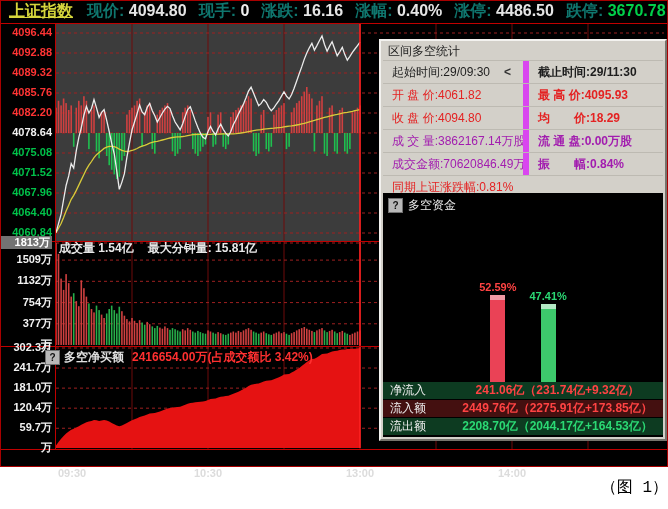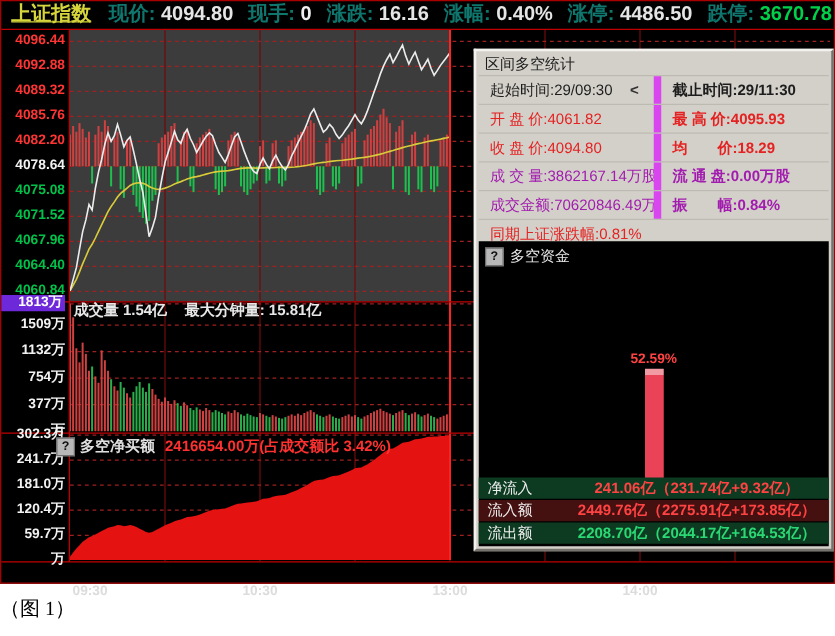--- a/index.html
+++ b/index.html
@@ -11,21 +11,21 @@
   #topbar{position:absolute;left:0;top:0;width:100%;height:21px;display:flex;align-items:center;
     font-size:16px;font-weight:700;white-space:nowrap;}
   #topbar .idx-title{color:#d6d63c;text-decoration:underline;margin:0 14px 0 8px;}
   #topbar .fld{margin-right:12px;}
   #topbar .fld .lbl{color:#0f766e;}
   .c-red{color:#e5e5e5;} .c-green{color:#00d04a;} .c-white{color:#f0f0f0;}
   #chartsvg{position:absolute;left:0;top:0;}
   
   .ylab{position:absolute;left:0;width:51px;text-align:right;font-size:11px;line-height:13px;
     font-weight:700;}
-  .ylab.hl{background:#6d28d9;color:#fff;width:49px;padding-right:2px;}
+  .ylab.hl{background:#737373;color:#fff;width:49px;padding-right:2px;}
   .y-r{color:#ff3434}.y-g{color:#00c24a}.y-w{color:#f2f2f2}
   #voltitle{position:absolute;left:58px;top:239px;font-size:12px;color:#e8e8e8;font-weight:700;}
   #voltitle span{margin-right:14px;}
   #nbtitle{position:absolute;left:44px;top:348px;font-size:12px;font-weight:700;display:flex;align-items:center;}
   #nbtitle .t{color:#e0e0e0;margin:0 8px 0 4px;}
   #nbtitle .v{color:#ff3030;}
   .qicon{display:inline-block;width:13px;height:13px;line-height:13px;text-align:center;
     background:#b8b8b8;color:#111;font-size:10px;font-weight:700;border:1px solid #707070;}
   #xaxis{position:absolute;left:0;top:449px;width:100%;height:16px;font-size:11px;color:#dcdcdc;font-weight:700;margin-top:17px;}
   #xaxis span{position:absolute;transform:translateX(-50%);}
@@ -53,22 +53,22 @@
   .bar.green{background:linear-gradient(#b2e9c4 0 5px,#3dc96c 5px);}
   #bar-labels{position:absolute;left:0;right:0;top:192px;text-align:center;color:#dedede;font-size:12px;}
   #bar-labels span{margin:0 3px;}
   #fund-rows{position:absolute;left:0;right:0;bottom:1px;}
   .frow{display:flex;height:17px;line-height:17px;font-size:12px;margin-bottom:1px;}
   .frow .fl{width:62px;padding-left:7px;color:#f0f0f0;}
   .frow .fv{flex:1;text-align:center;font-weight:700;white-space:nowrap;}
   .bg-green{background:#0d3b21}.bg-red{background:#441010}
   .v-red{color:#ff4343}.v-green{color:#2bd974}
   
-  #caption{position:absolute;left:0;top:477px;width:100%;text-align:left;color:#000;
-    font-family:Liberation Serif, serif;font-size:16px;}
+  #caption{position:absolute;left:0;top:477px;width:100%;text-align:right;color:#000;
+    font-family:Liberation Mono, monospace;font-size:16px;}
 </style>
 </head>
 <body>
 
 <div id="stage">
   <div id="app">
     <div id="topbar">
       <span class="idx-title">上证指数</span>
     <span class="fld"><span class="lbl">现价:</span> <span class="c-red">4094.80</span></span>
         <span class="fld"><span class="lbl">现手:</span> <span class="c-white">0</span></span>
@@ -429,20 +429,24 @@
       <div id="rp-funds">
         <div id="rpf-title">
           <span class="qicon">?</span>
           <span class="t">多空资金</span>
         </div>
         <div id="bars-wrap">
             <div class="bar-col">
               <div class="pct v-red">52.59%</div>
               <div class="bar red" style="height: 88px;"></div>
             </div>
+            <div class="bar-col">
+              <div class="pct v-green">47.41%</div>
+              <div class="bar green" style="height: 79px;"></div>
+            </div>
           </div>
         <div id="bar-labels"><span>流入</span><span>流出</span></div>
         <div id="fund-rows">
             <div class="frow bg-green">
               <div class="fl">净流入</div>
               <div class="fv v-red">241.06亿（231.74亿+9.32亿）</div>
             </div>
             <div class="frow bg-red">
               <div class="fl">流入额</div>
               <div class="fv v-red">2449.76亿（2275.91亿+173.85亿）</div>

